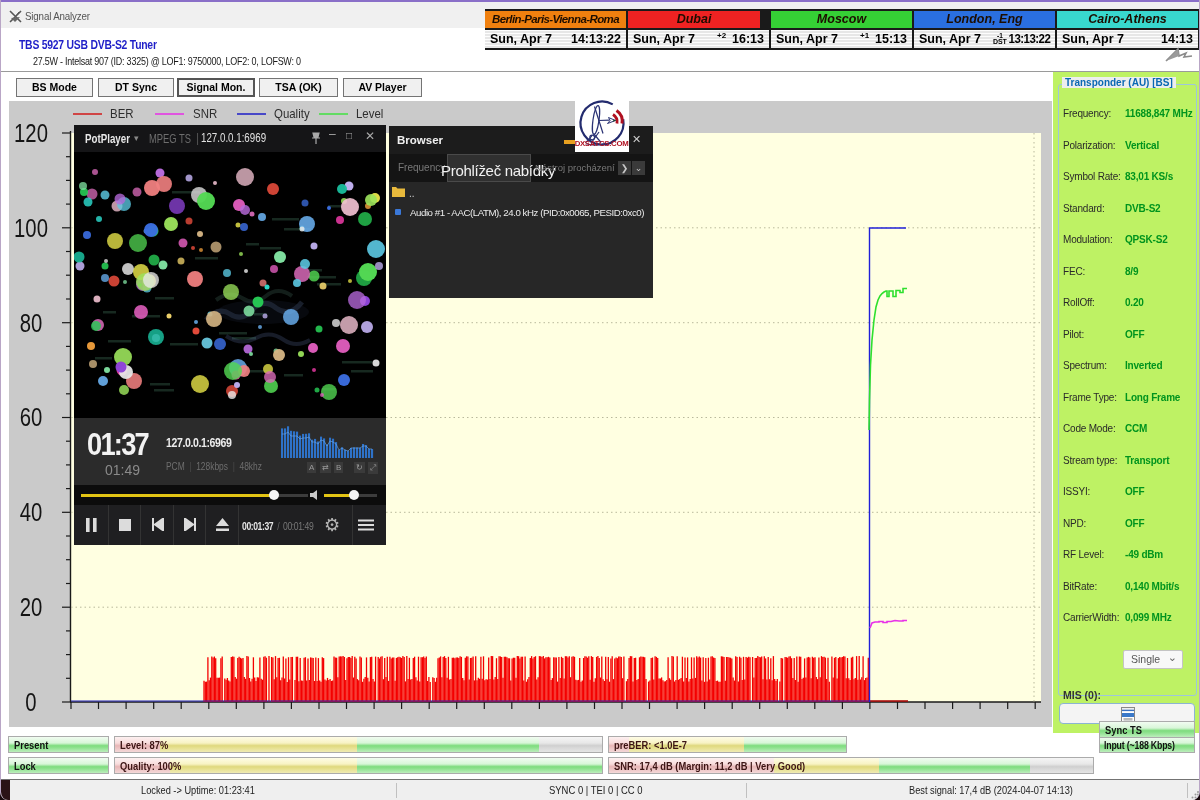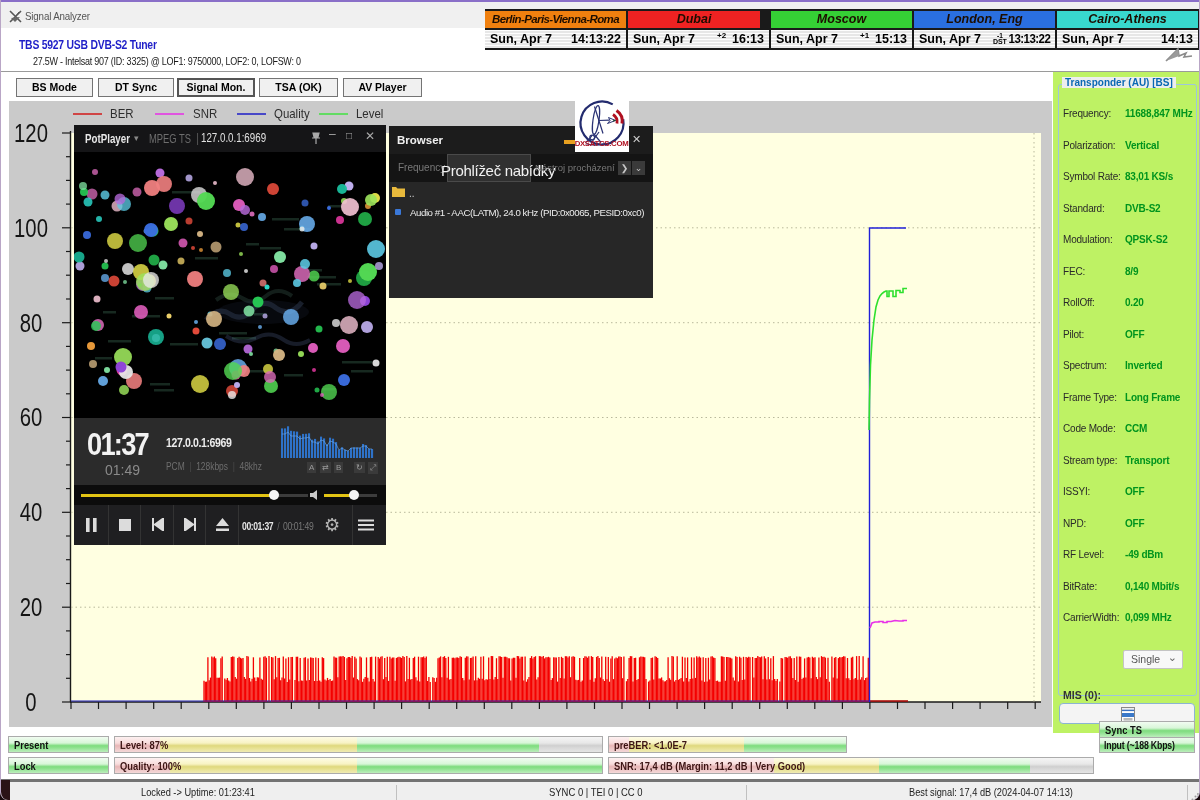--- a/index.html
+++ b/index.html
@@ -42,21 +42,21 @@
 
 .cell { position:absolute; height:17px; border:1px solid #ababab; font-size:11px; font-weight:bold; color:#111; line-height:15px; overflow:hidden; }
 .seg { position:absolute; top:0; bottom:0; }
 .gGreen { background:linear-gradient(180deg,#f1fcf1 0%,#d8f6d8 40%,#7edc7e 58%,#8fe28f 72%,#bdeebd 100%); }
 .gYellow { background:linear-gradient(180deg,#fefce6 0%,#f8f3c4 40%,#dfd87e 58%,#e6e08e 72%,#f0ebb4 100%); }
 .gPink { background:linear-gradient(180deg,#fdf1f1 0%,#f8dcdc 40%,#e8b6b6 58%,#ecc2c2 72%,#f4d8d8 100%); }
 .gGray { background:linear-gradient(180deg,#f5f5f5 0%,#e8e8e8 40%,#cfcfcf 58%,#d8d8d8 72%,#e5e5e5 100%); }
 .ctext { position:absolute; left:5px; top:1px; white-space:nowrap; transform:scaleX(0.85); transform-origin:left; }
 .btext { color:#3c1414; }
 
-#statusbar { position:absolute; left:0; top:779px; width:1200px; height:21px; background:#efefef; border-top:3px solid #737373; font-size:10.5px; color:#222; }
+#statusbar { position:absolute; left:0; top:779px; width:1200px; height:21px; background:#efefef; border-top:1px solid #737373; font-size:10.5px; color:#222; }
 .sbsep { position:absolute; top:3px; width:1px; height:15px; background:#c0c0c0; }
 </style></head>
 <body>
 <div id="win">
 
   <div id="titlebar">
     <svg class="abs" style="left:8px;top:8px" width="13" height="13" viewBox="0 0 13 13">
       <path d="M1 1 L12 12 M12 1 L1 12" stroke="#555" stroke-width="1.6"></path>
       <path d="M2 8 L6 12 L11 7 Z" fill="#666"></path>
       <path d="M7 6 L10 2" stroke="#555" stroke-width="1"></path>

